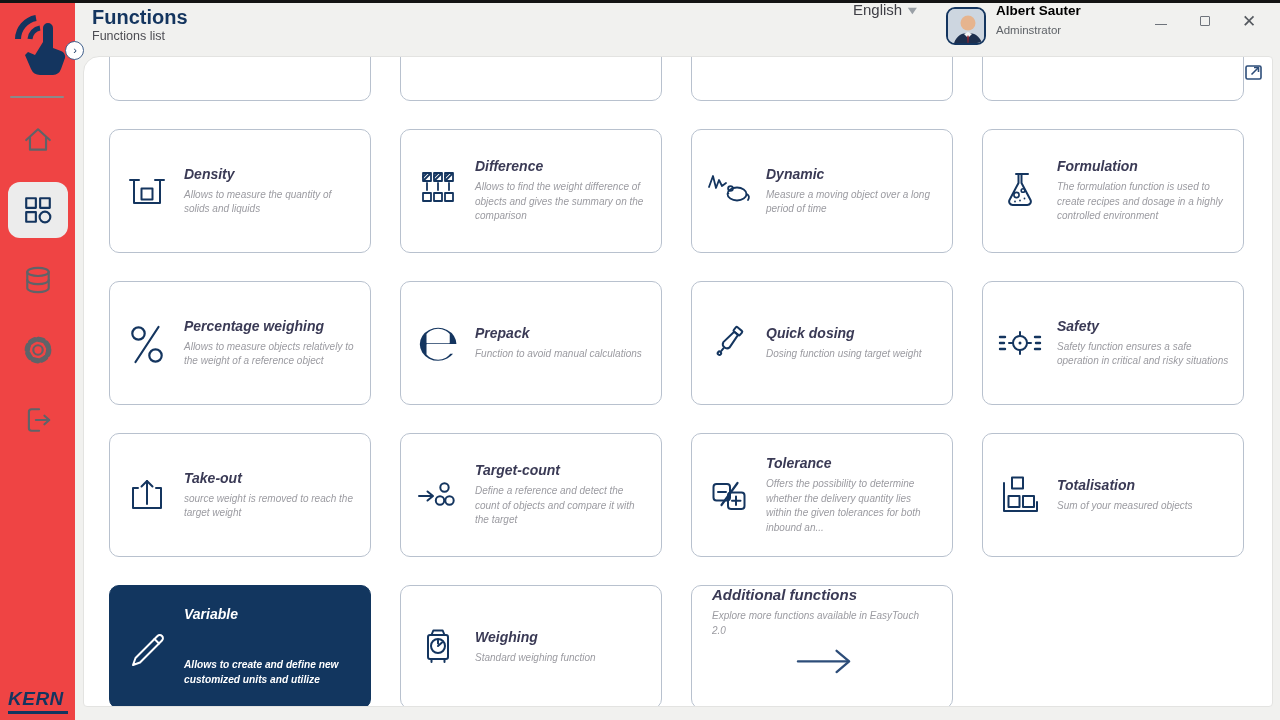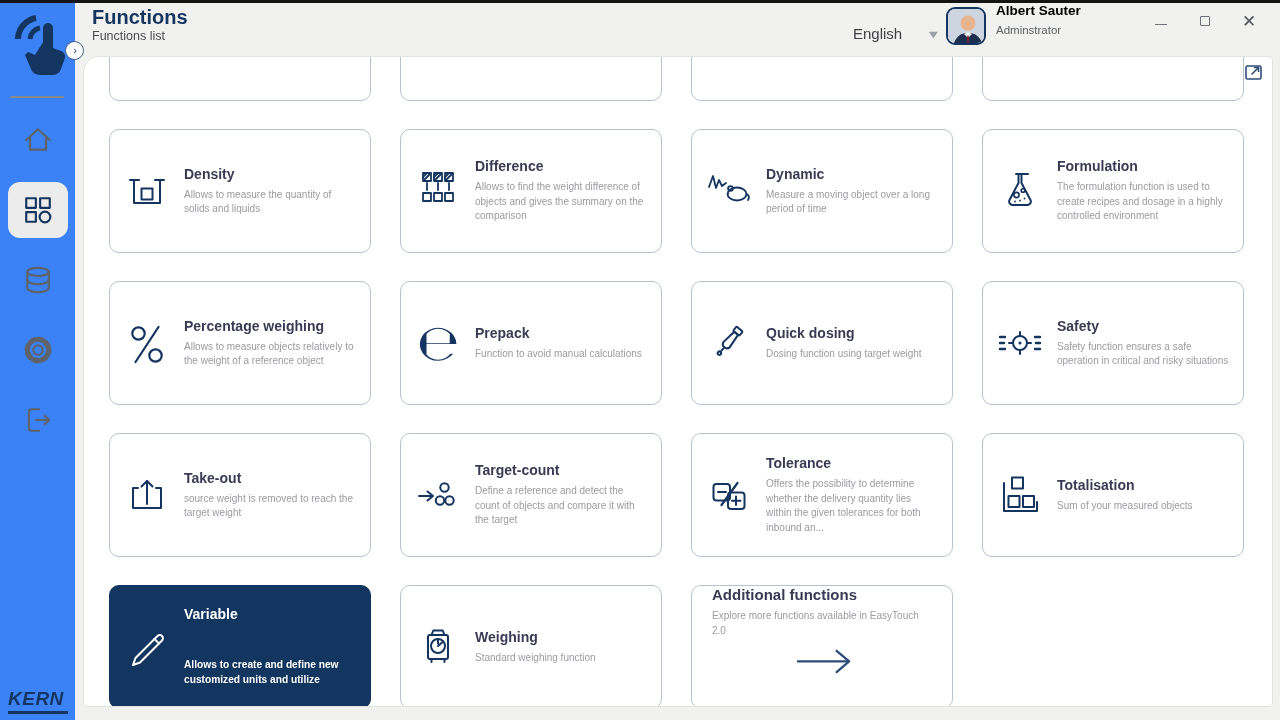--- a/index.html
+++ b/index.html
@@ -1,57 +1,57 @@
 <!DOCTYPE html>
 <html><head>
 <meta charset="utf-8">
 <style>
   * { margin:0; padding:0; box-sizing:border-box; }
   html,body { width:1280px; height:720px; overflow:hidden;
     font-family:"Liberation Sans", sans-serif; background:#f1f1ef; }
   .top-edge { position:absolute; left:0; top:0; width:1280px; height:3px; background:#141414; z-index:60; }
 
   
-  .sidebar { position:absolute; left:0; top:0; width:75px; height:720px; background:#3b82f6; z-index:30; }
+  .sidebar { position:absolute; left:0; top:0; width:75px; height:720px; background:#ef4444; z-index:30; }
   .logo { position:absolute; left:10px; top:8px; width:58px; height:72px; color:#14355f; }
   .sidebar-divider { position:absolute; left:10px; top:96px; width:54px; height:2px; background:#8a8a8a; border-radius:1px; }
   .nav { position:absolute; left:0; top:112px; width:75px; display:flex; flex-direction:column; align-items:center; }
   .nav-item { width:60px; height:56px; margin-bottom:14px; display:flex; align-items:center; justify-content:center;
     color:#5f6368; border-radius:12px; cursor:pointer; }
   .nav-item.active { background:#ececec; color:#14355f; }
   .nav-item svg { width:30px; height:30px; }
   .brand { position:absolute; left:8px; bottom:6px; width:60px; color:#14355f; font-weight:bold; font-style:italic;
     font-size:19px; letter-spacing:.5px; border-bottom:3px solid #14355f; padding-bottom:1px; }
 
   
   .header { position:absolute; left:75px; top:0; width:1205px; height:56px; background:#f1f1ef; z-index:20; }
   .page-title { position:absolute; left:17px; top:6px; font-size:20px; font-weight:bold; color:#14355f; }
   .page-subtitle { position:absolute; left:17px; top:29px; font-size:12.5px; color:#4c4c52; }
-  .lang { position:absolute; left:778px; top:25px; display:flex; align-items:center; gap:26px; cursor:pointer; }
+  .lang { position:absolute; left:778px; top:1px; display:flex; align-items:center; gap:5px; cursor:pointer; }
   .lang-label { font-size:15px; color:#3f3f46; }
   .lang-chevron { color:#9aa0a6; font-size:11px; transform:scaleX(1.4); }
   .avatar { position:absolute; left:871px; top:7px; width:40px; height:38px; border:2px solid #14355f; border-radius:9px;
     overflow:hidden; background:#cfd8e3; }
   .user-name { position:absolute; left:921px; top:3px; font-size:13.5px; font-weight:bold; color:#000000; }
   .user-role { position:absolute; left:921px; top:24px; font-size:11.5px; color:#5f6368; }
   .win-controls { position:absolute; right:24px; top:14px; display:flex; gap:30px; align-items:center; color:#6e737b; }
   .win-btn { width:14px; height:14px; display:flex; align-items:center; justify-content:center; cursor:pointer; }
   .win-min { border-bottom:1.6px solid #6e737b; width:12px; height:8px; }
   .win-max { width:10px; height:10px; border:1.6px solid #6e737b; border-radius:1px; }
   .win-close { font-size:17px; line-height:1; color:#55595f; }
 
   
   .panel { position:absolute; left:83px; top:56px; width:1190px; height:651px; background:#ffffff;
     border:1px solid #e3e3e1; border-radius:16px 4px 4px 4px; overflow:hidden; z-index:10; }
   .expand-btn { position:absolute; top:5px; right:9px; width:19px; height:19px; color:#2d4d79; cursor:pointer; z-index:5; }
 
   .grid { position:absolute; left:25px; top:-80px; display:grid; grid-template-columns:repeat(4,265px);
     column-gap:26px; row-gap:28px; }
   .card { width:262px; height:124px; background:#fff; border:1px solid #b8c1ce; border-radius:10px;
-    display:flex; align-items:center; cursor:pointer; }
+    display:flex; align-items:center; cursor:pointer;font-style:italic; }
   .card-iconzone { width:74px; flex:0 0 74px; display:flex; align-items:center; justify-content:center; color:#14355f; }
   .card-iconzone svg { width:44px; height:44px; }
   .glyph { font-family:"DejaVu Sans","DejaVu Serif",sans-serif; font-size:50px; line-height:1; color:#14355f; font-weight:400; }
   .card-text { flex:1; padding-right:14px; }
   .card-title { font-size:14px; font-weight:bold; color:#3a3a55; margin-bottom:6px; }
   .card-desc { font-size:10px; line-height:1.45; color:#9b9ba1; }
   .card.selected { background:#12365f; border-color:#12365f; }
   .card.selected .card-iconzone { color:#ffffff; }
   .card.selected .card-title { color:#ffffff; }
   .card.selected .card-desc { color:#ffffff; font-weight:600; font-size:10.2px;margin-top:36px; }

